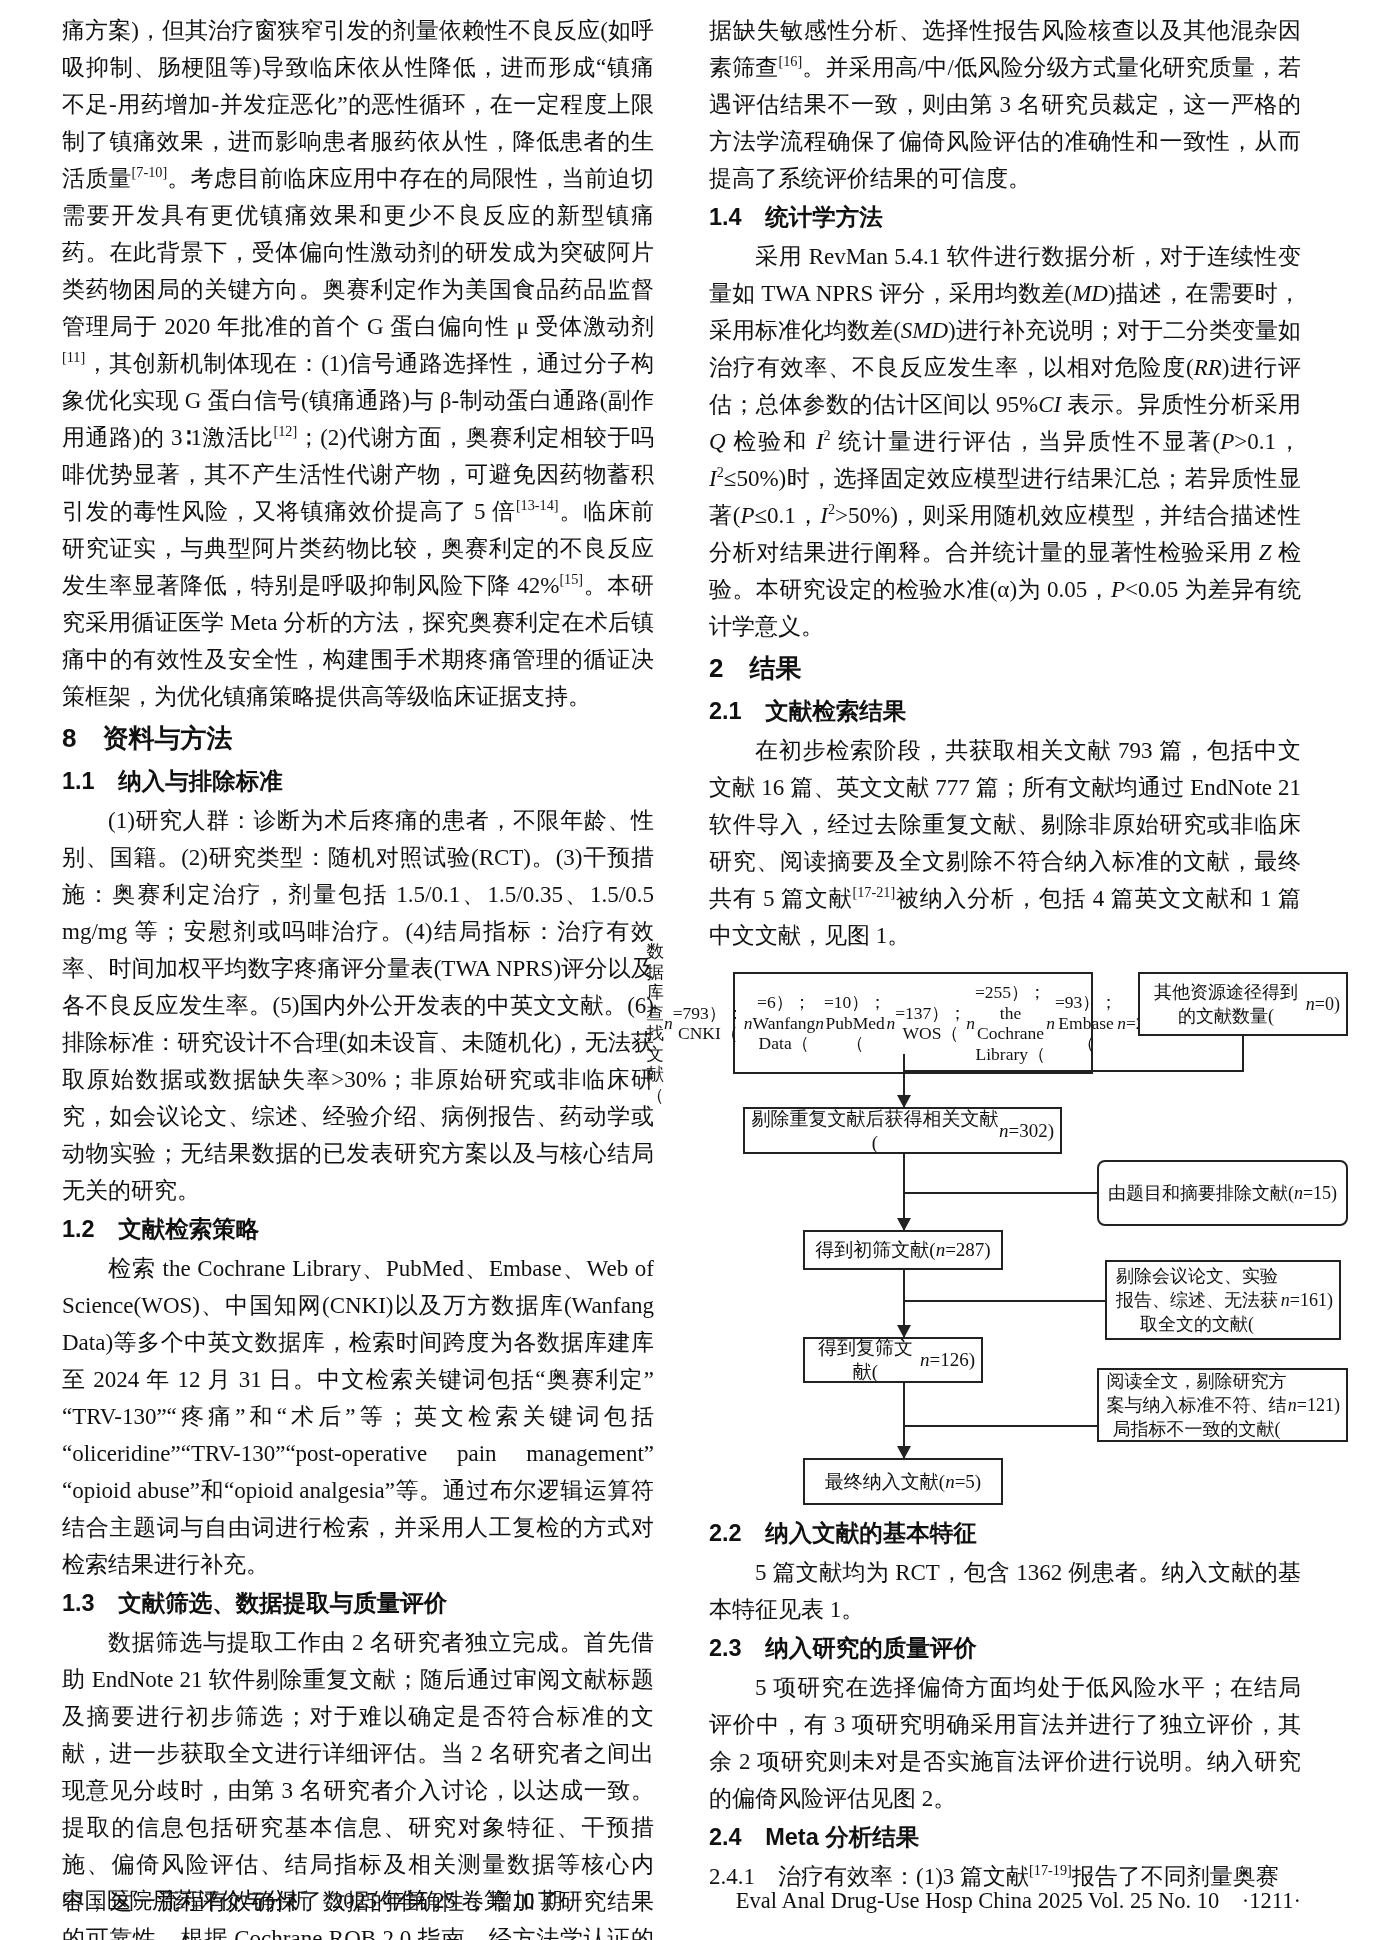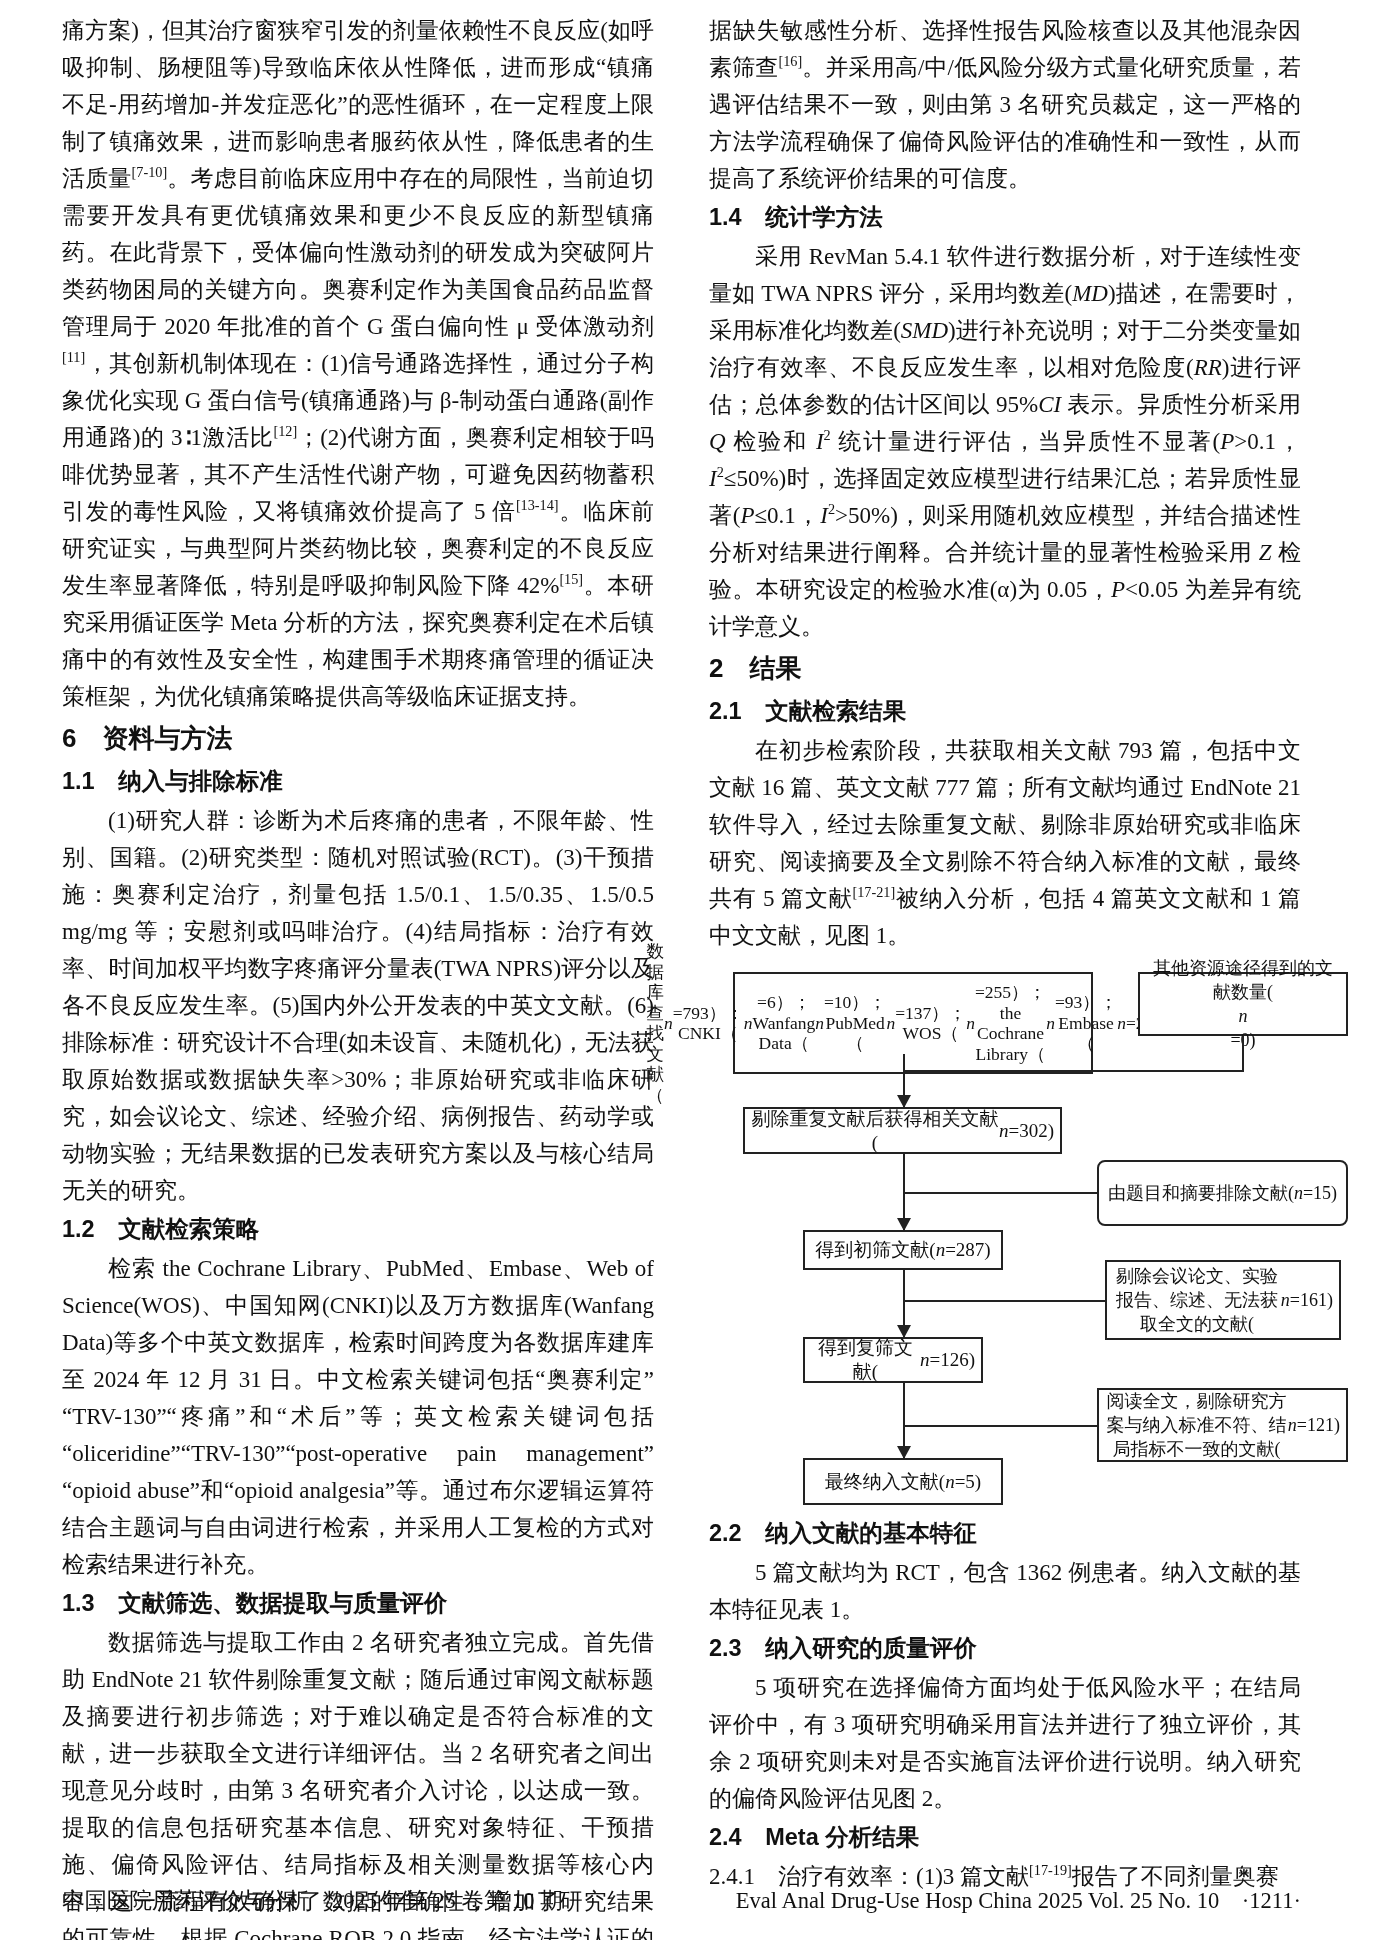--- a/index.html
+++ b/index.html
@@ -32,21 +32,21 @@
   #footer-left{left:62px;}
   #footer-right{left:709px;width:592px;text-align:right;}
 </style>
 </head>
 <body>
 
 <div id="page">
 
   <div id="col-left" class="col">
       <p class="para"><span>痛方案)，但其治疗窗狭窄引发的剂量依赖性不良反应(如呼吸抑制、肠梗阻等)导致临床依从性降低，进而形成“镇痛不足-用药增加-并发症恶化”的恶性循环，在一定程度上限制了镇痛效果，进而影响患者服药依从性，降低患者的生活质量</span><span class="r-sup">[7-10]</span><span>。考虑目前临床应用中存在的局限性，当前迫切需要开发具有更优镇痛效果和更少不良反应的新型镇痛药。在此背景下，受体偏向性激动剂的研发成为突破阿片类药物困局的关键方向。奥赛利定作为美国食品药品监督管理局于 2020 年批准的首个 G 蛋白偏向性 μ 受体激动剂</span><span class="r-sup">[11]</span><span>，其创新机制体现在：(1)信号通路选择性，通过分子构象优化实现 G 蛋白信号(镇痛通路)与 β-制动蛋白通路(副作用通路)的 3∶1激活比</span><span class="r-sup">[12]</span><span>；(2)代谢方面，奥赛利定相较于吗啡优势显著，其不产生活性代谢产物，可避免因药物蓄积引发的毒性风险，又将镇痛效价提高了 5 倍</span><span class="r-sup">[13-14]</span><span>。临床前研究证实，与典型阿片类药物比较，奥赛利定的不良反应发生率显著降低，特别是呼吸抑制风险下降 42%</span><span class="r-sup">[15]</span><span>。本研究采用循证医学 Meta 分析的方法，探究奥赛利定在术后镇痛中的有效性及安全性，构建围手术期疼痛管理的循证决策框架，为优化镇痛策略提供高等级临床证据支持。</span></p>
-      <div class="h1"><span>6　资料与方法</span></div>
+      <div class="h1"><span>8　资料与方法</span></div>
       <div class="h2"><span>1.1　纳入与排除标准</span></div>
       <p class="para indent"><span>(1)研究人群：诊断为术后疼痛的患者，不限年龄、性别、国籍。(2)研究类型：随机对照试验(RCT)。(3)干预措施：奥赛利定治疗，剂量包括 1.5/0.1、1.5/0.35、1.5/0.5 mg/mg 等；安慰剂或吗啡治疗。(4)结局指标：治疗有效率、时间加权平均数字疼痛评分量表(TWA NPRS)评分以及各不良反应发生率。(5)国内外公开发表的中英文文献。(6)排除标准：研究设计不合理(如未设盲、未随机化)，无法获取原始数据或数据缺失率&gt;30%；非原始研究或非临床研究，如会议论文、综述、经验介绍、病例报告、药动学或动物实验；无结果数据的已发表研究方案以及与核心结局无关的研究。</span></p>
       <div class="h2"><span>1.2　文献检索策略</span></div>
       <p class="para indent"><span>检索 the Cochrane Library、PubMed、Embase、Web of Science(WOS)、中国知网(CNKI)以及万方数据库(Wanfang Data)等多个中英文数据库，检索时间跨度为各数据库建库至 2024 年 12 月 31 日。中文检索关键词包括“奥赛利定”“TRV-130”“疼痛”和“术后”等；英文检索关键词包括“oliceridine”“TRV-130”“post-operative pain management”“opioid abuse”和“opioid analgesia”等。通过布尔逻辑运算符结合主题词与自由词进行检索，并采用人工复检的方式对检索结果进行补充。</span></p>
       <div class="h2"><span>1.3　文献筛选、数据提取与质量评价</span></div>
       <p class="para indent"><span>数据筛选与提取工作由 2 名研究者独立完成。首先借助 EndNote 21 软件剔除重复文献；随后通过审阅文献标题及摘要进行初步筛选；对于难以确定是否符合标准的文献，进一步获取全文进行详细评估。当 2 名研究者之间出现意见分歧时，由第 3 名研究者介入讨论，以达成一致。提取的信息包括研究基本信息、研究对象特征、干预措施、偏倚风险评估、结局指标及相关测量数据等核心内容，这一流程有效确保了数据的准确性，增加了研究结果的可靠性。根据 Cochrane ROB 2.0 指南，经方法学认证的研究员双盲评估纳入的 RCT 的六大偏倚维度，即随机化完整性、分配隐蔽性验证、盲法实施层级、数</span></p>
     </div>
 
   <div id="col-right" class="col">
     <div>
@@ -70,21 +70,21 @@
           <span>=10）；PubMed（</span>
           <span class="r-i">n</span>
           <span>=137）；WOS（</span>
           <span class="r-i">n</span>
           <span>=255）；the Cochrane Library（</span>
           <span class="r-i">n</span>
           <span>=93）；Embase（</span>
           <span class="r-i">n</span>
           <span>=292）</span>
         </div>
-      <div class="fbox" style="left:425px;top:4px;width:210px;height:64px;flex-direction:column;">
+      <div class="fbox" style="left:425px;top:4px;width:210px;height:64px;">
           <span>其他资源途径得到的文献数量(</span>
           <span class="r-i">n</span>
           <span>=0)</span>
         </div>
       <div class="fbox" style="left:30px;top:139px;width:319px;height:47px;font-size:19px;">
           <span>剔除重复文献后获得相关文献(</span>
           <span class="r-i">n</span>
           <span>=302)</span>
         </div>
       <div class="fbox" style="left:384px;top:192px;width:251px;height:66px;border-radius:8px;">
@@ -100,21 +100,21 @@
       <div class="fbox" style="left:392px;top:292px;width:236px;height:80px;">
           <span>剔除会议论文、实验报告、综述、无法获取全文的文献(</span>
           <span class="r-i">n</span>
           <span>=161)</span>
         </div>
       <div class="fbox" style="left:90px;top:369px;width:180px;height:46px;font-size:19px;">
           <span>得到复筛文献(</span>
           <span class="r-i">n</span>
           <span>=126)</span>
         </div>
-      <div class="fbox" style="left:384px;top:420px;width:251px;height:74px;">
+      <div class="fbox" style="left:384px;top:400px;width:251px;height:74px;">
           <span>阅读全文，剔除研究方案与纳入标准不符、结局指标不一致的文献(</span>
           <span class="r-i">n</span>
           <span>=121)</span>
         </div>
       <div class="fbox" style="left:90px;top:490px;width:200px;height:47px;font-size:19px;">
           <span>最终纳入文献(</span>
           <span class="r-i">n</span>
           <span>=5)</span>
         </div>
 

